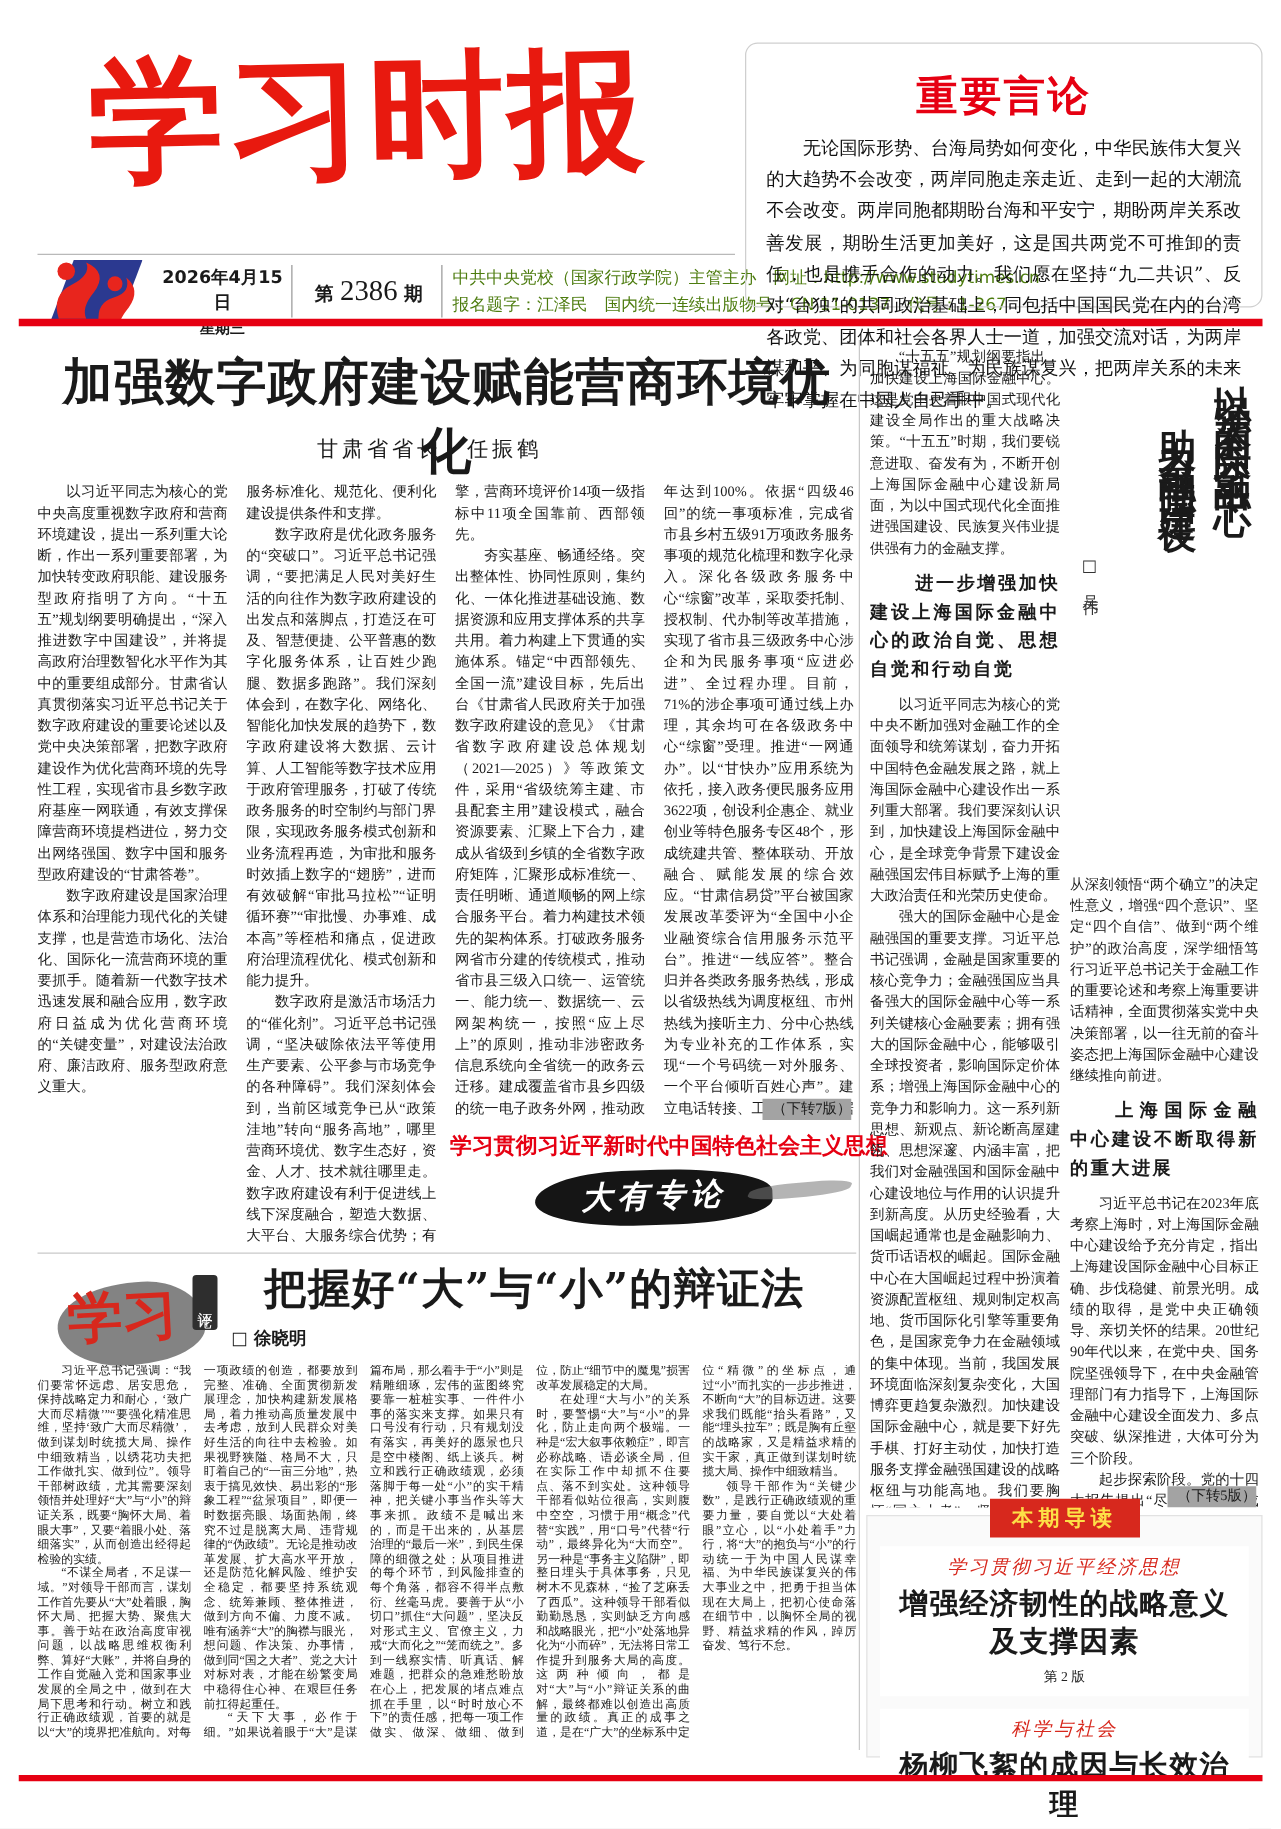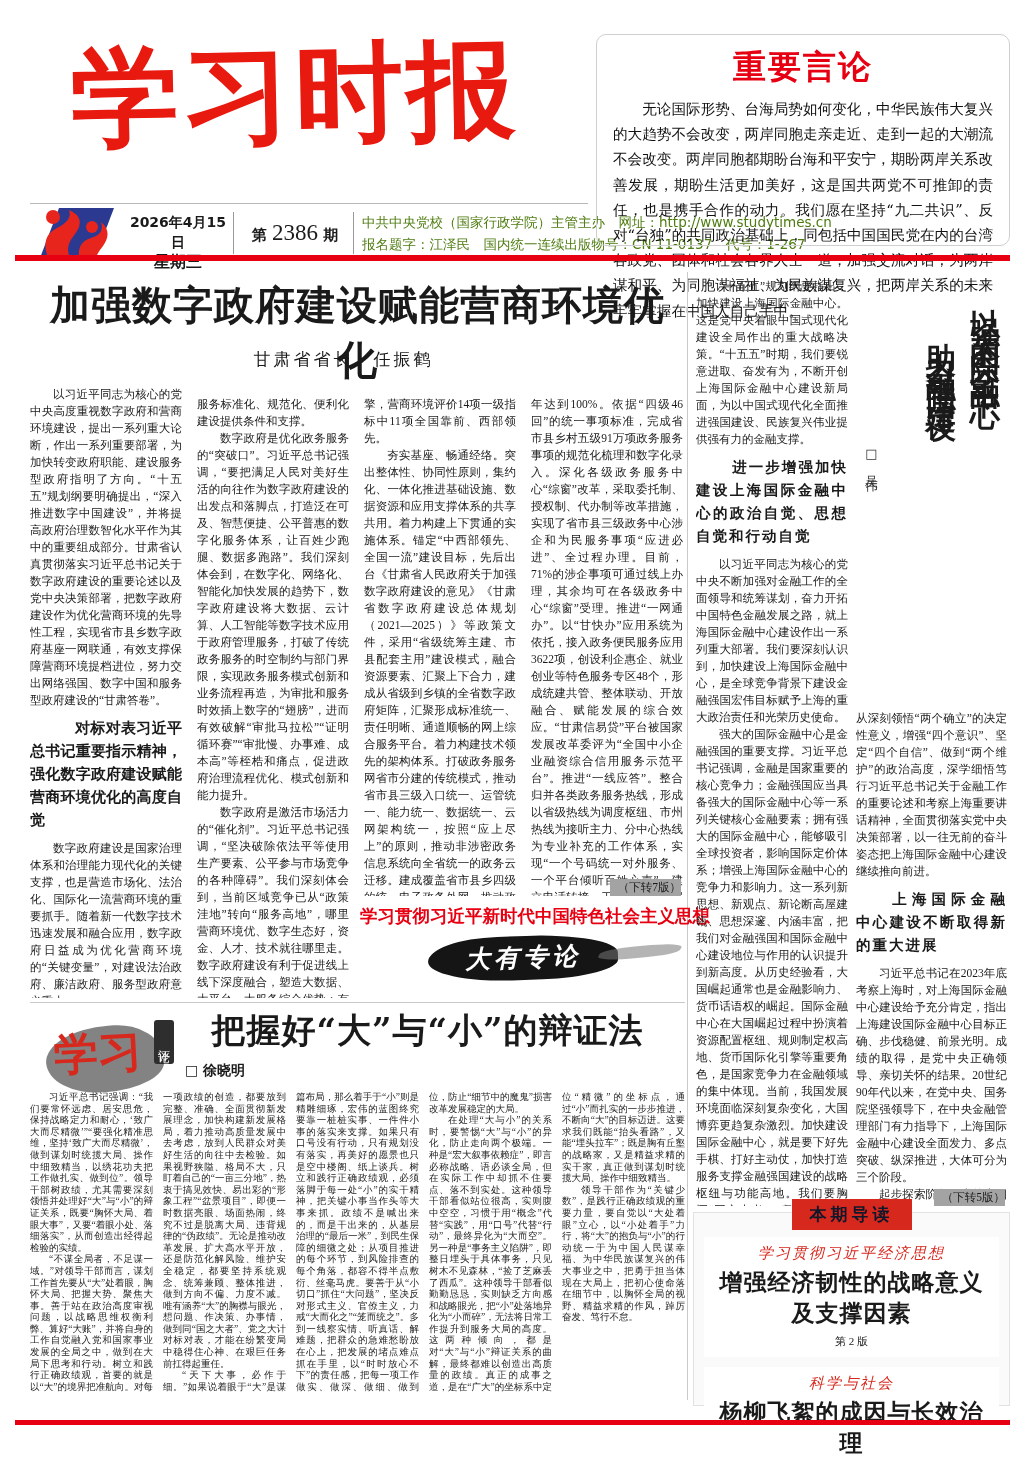--- a/index.html
+++ b/index.html
@@ -8,42 +8,42 @@
   
   .masthead-title{position:absolute;left:50px;top:18px;width:490px;height:150px;
     font-size:108px;line-height:150px;font-weight:900;color:#e8190f;text-align:center;
     letter-spacing:4px;transform:rotate(-1.2deg);font-family:"DejaVu Serif","Liberation Serif",serif;}
   .masthead-sub{position:absolute;left:50px;top:166px;width:490px;text-align:center;
     font-size:29px;letter-spacing:14px;color:#9b9b9b;font-family:"Liberation Serif",serif;}
   .header-hairline{position:absolute;left:30px;top:203px;width:558px;height:1px;background:#b9b9b9;}
   .emblem{position:absolute;left:40px;top:208px;width:74px;height:50px;}
   .date-block{position:absolute;left:126px;top:212px;width:104px;text-align:center;font-family:"DejaVu Sans","Liberation Sans",sans-serif;}
   .date-line1{font-size:14px;font-weight:700;line-height:20px;}
-  .date-line2{font-size:16px;font-weight:700;line-height:20px;}
+  .date-line2{font-size:12px;font-weight:700;line-height:20px;}
   .vsep{position:absolute;top:212px;width:1px;height:42px;background:#9a9a9a;}
   .issue-block{position:absolute;left:242px;top:220px;width:106px;text-align:center;font-size:15px;font-weight:700;
     font-family:"DejaVu Sans","Liberation Sans",sans-serif;}
   .issue-block .num{font-size:23px;font-weight:400;font-family:"Liberation Serif",serif;}
   .info-block{position:absolute;left:362px;top:211px;width:560px;font-size:13.5px;line-height:22px;font-weight:400;
     font-family:"DejaVu Sans","Liberation Sans",sans-serif;color:#4d7c0f;}
   .red-bar{position:absolute;left:15px;top:255px;width:995px;height:6px;background:#e60012;}
   
   .quotes-box{position:absolute;left:596px;top:34px;width:412px;height:210px;border:1px solid #cfcfcf;border-radius:10px;}
-  .quotes-title{margin-top:10px;text-align:center;font-size:33px;font-weight:900;color:#e60012;
+  .quotes-title{margin-top:20px;text-align:center;font-size:33px;font-weight:900;color:#e60012;
     font-family:"DejaVu Sans","Liberation Sans",sans-serif;letter-spacing:2px;}
   .quotes-body{margin:6px 16px 0 16px;font-size:14.6px;line-height:25.2px;text-align:justify;text-indent:2em;color:#111;
     font-family:"DejaVu Serif","Liberation Serif",serif;}
   
   .divider-v{position:absolute;left:687px;top:272px;width:1px;height:1128px;background:#c9c9c9;}
   .main-headline{position:absolute;left:30px;top:278px;width:655px;text-align:center;
     font-size:40px;font-weight:900;letter-spacing:1px;font-family:"DejaVu Serif","Liberation Serif",serif;}
   .main-byline{position:absolute;left:16px;top:348px;width:655px;text-align:center;font-size:17px;letter-spacing:3px;}
   .ncol{position:absolute;overflow:hidden;font-size:11.5px;line-height:17px;text-align:justify;}
   .ncol p{margin:0;text-indent:2em;}
-  .ncol p.cont{text-indent:0;margin-top:10px;}
+  .ncol p.cont{text-indent:0;}
   .subhead-sans{font-weight:700;font-size:15px;line-height:23px;text-indent:3em !important;margin:8px 0 !important;
     font-family:"DejaVu Sans","Liberation Sans",sans-serif;}
   .subhead-kai{font-weight:700;font-size:14.5px;line-height:23px;letter-spacing:2px;text-indent:2.5em !important;margin:8px 0 !important;}
   .col1{left:30px;top:386px;width:152px;height:612px;}
   .col2{left:197px;top:386px;width:152px;height:612px;}
   .col3{left:364px;top:386px;width:152px;height:510px;}
   .col4{left:531px;top:386px;width:152px;height:510px;}
   .turn-note{position:absolute;right:2px;bottom:0;background:#a3a3a3;padding-left:8px;font-size:11.5px;}
   
   .banner{position:absolute;left:360px;top:904px;width:325px;height:94px;text-align:center;}
@@ -60,21 +60,21 @@
   .fcolB{left:856px;top:700px;width:151px;height:506px;}
   .fin-headline{position:absolute;left:856px;top:278px;width:151px;height:418px;}
   .fin-vert{position:absolute;right:0;top:6px;height:410px;writing-mode:vertical-rl;
     font-family:"DejaVu Serif","Liberation Serif",serif;}
   .fin-v1{font-size:30px;font-weight:900;letter-spacing:10px;line-height:44px;}
   .fin-v2{font-size:30px;font-weight:900;letter-spacing:10px;line-height:44px;padding-top:34px;}
   .fin-byline{position:absolute;left:6px;top:168px;writing-mode:vertical-rl;font-size:13px;letter-spacing:4px;
     font-family:"DejaVu Sans","Liberation Sans",sans-serif;color:#333;}
   
   .digest{position:absolute;left:693px;top:1212px;width:315px;height:192px;background:#fafafa;border:1px solid #e2e2e2;}
-  .digest-badge{position:absolute;left:50%;top:-14px;transform:translateX(-50%);background:#d7281d;color:#0f172a;
+  .digest-badge{position:absolute;left:50%;top:-14px;transform:translateX(-50%);background:#d7281d;color:#fde047;
     font-size:17px;font-weight:700;letter-spacing:4px;padding:4px 18px;white-space:nowrap;
     font-family:"DejaVu Sans","Liberation Sans",sans-serif;}
   .digest-item{background:#ffffff;margin:0 10px;padding:7px 4px 8px 4px;text-align:center;}
   .digest-item.first{margin-top:24px;margin-bottom:10px;}
   .digest-kicker{color:#d7281d;font-size:15px;letter-spacing:2px;font-style:italic;}
   .digest-title{font-size:23px;font-weight:900;letter-spacing:1px;margin-top:4px;font-family:"DejaVu Serif","Liberation Serif",serif;}
   .digest-page{font-size:11px;margin-top:5px;color:#222;}
   
   .divider-h{position:absolute;left:30px;top:1002px;width:655px;height:1px;background:#c9c9c9;}
   .edit-logo{position:absolute;left:46px;top:1014px;width:134px;height:88px;}
@@ -134,21 +134,20 @@
   </div>
 
   <div class="red-bar"></div>
   <div class="divider-v"></div>
 
   <div class="main-headline">加强数字政府建设赋能营商环境优化</div>
   <div class="main-byline">甘肃省省长　任振鹤</div>
 
   <div class="ncol col1">
     <p>以习近平同志为核心的党中央高度重视数字政府和营商环境建设，提出一系列重大论断，作出一系列重要部署，为加快转变政府职能、建设服务型政府指明了方向。“十五五”规划纲要明确提出，“深入推进数字中国建设”，并将提高政府治理数智化水平作为其中的重要组成部分。甘肃省认真贯彻落实习近平总书记关于数字政府建设的重要论述以及党中央决策部署，把数字政府建设作为优化营商环境的先导性工程，实现省市县乡数字政府基座一网联通，有效支撑保障营商环境提档进位，努力交出网络强国、数字中国和服务型政府建设的“甘肃答卷”。</p>
-    <p class="subhead-sans">对标对表习近平总书记重要指示精神，强化数字政府建设赋能营商环境优化的高度自觉</p>
     <p>数字政府建设是国家治理体系和治理能力现代化的关键支撑，也是营造市场化、法治化、国际化一流营商环境的重要抓手。随着新一代数字技术迅速发展和融合应用，数字政府日益成为优化营商环境的“关键变量”，对建设法治政府、廉洁政府、服务型政府意义重大。</p>
 
   </div>
   <div class="ncol col2">
     <p class="cont">服务标准化、规范化、便利化建设提供条件和支撑。</p>
     <p>数字政府是优化政务服务的“突破口”。习近平总书记强调，“要把满足人民对美好生活的向往作为数字政府建设的出发点和落脚点，打造泛在可及、智慧便捷、公平普惠的数字化服务体系，让百姓少跑腿、数据多跑路”。我们深刻体会到，在数字化、网络化、智能化加快发展的趋势下，数字政府建设将大数据、云计算、人工智能等数字技术应用于政府管理服务，打破了传统政务服务的时空制约与部门界限，实现政务服务模式创新和业务流程再造，为审批和服务时效插上数字的“翅膀”，进而有效破解“审批马拉松”“证明循环赛”“审批慢、办事难、成本高”等桎梏和痛点，促进政府治理流程优化、模式创新和能力提升。</p>
     <p>数字政府是激活市场活力的“催化剂”。习近平总书记强调，“坚决破除依法平等使用生产要素、公平参与市场竞争的各种障碍”。我们深刻体会到，当前区域竞争已从“政策洼地”转向“服务高地”，哪里营商环境优、数字生态好，资金、人才、技术就往哪里走。数字政府建设有利于促进线上线下深度融合，塑造大数据、大平台、大服务综合优势；有利于形成全生命周期服务闭环，为企业提供智能化、个性化、高质量的政务服务；有利于地方政府做优政务软环境，激发投资经营的热情和活力。</p>
 
   </div>
   <div class="ncol col3">

